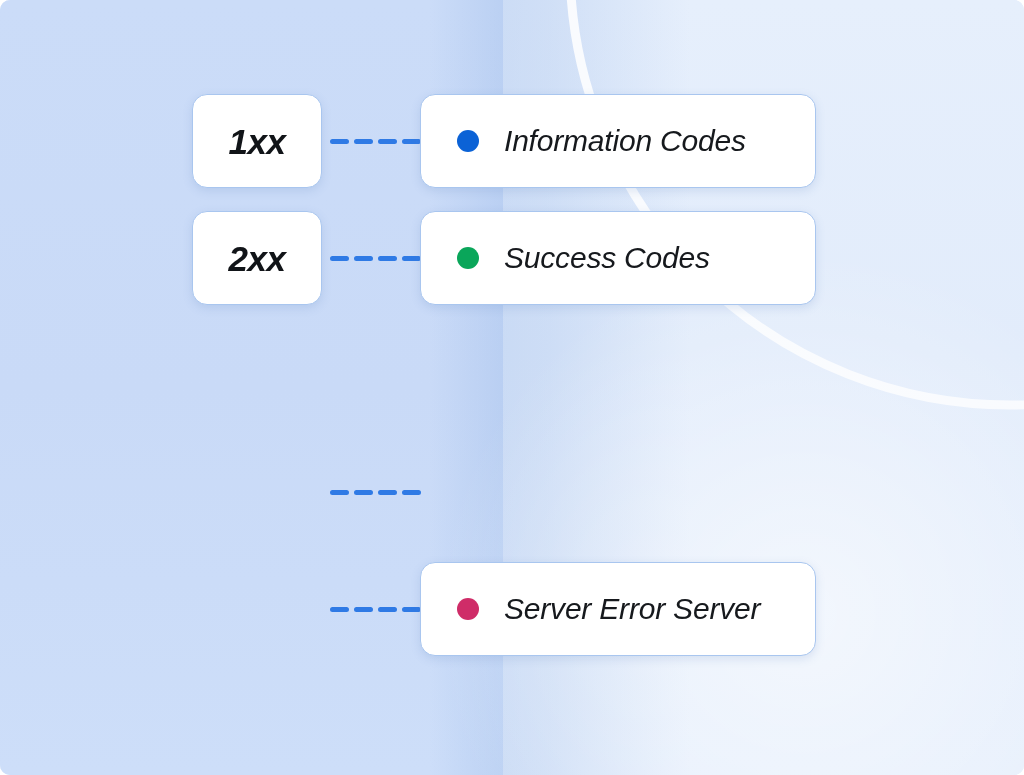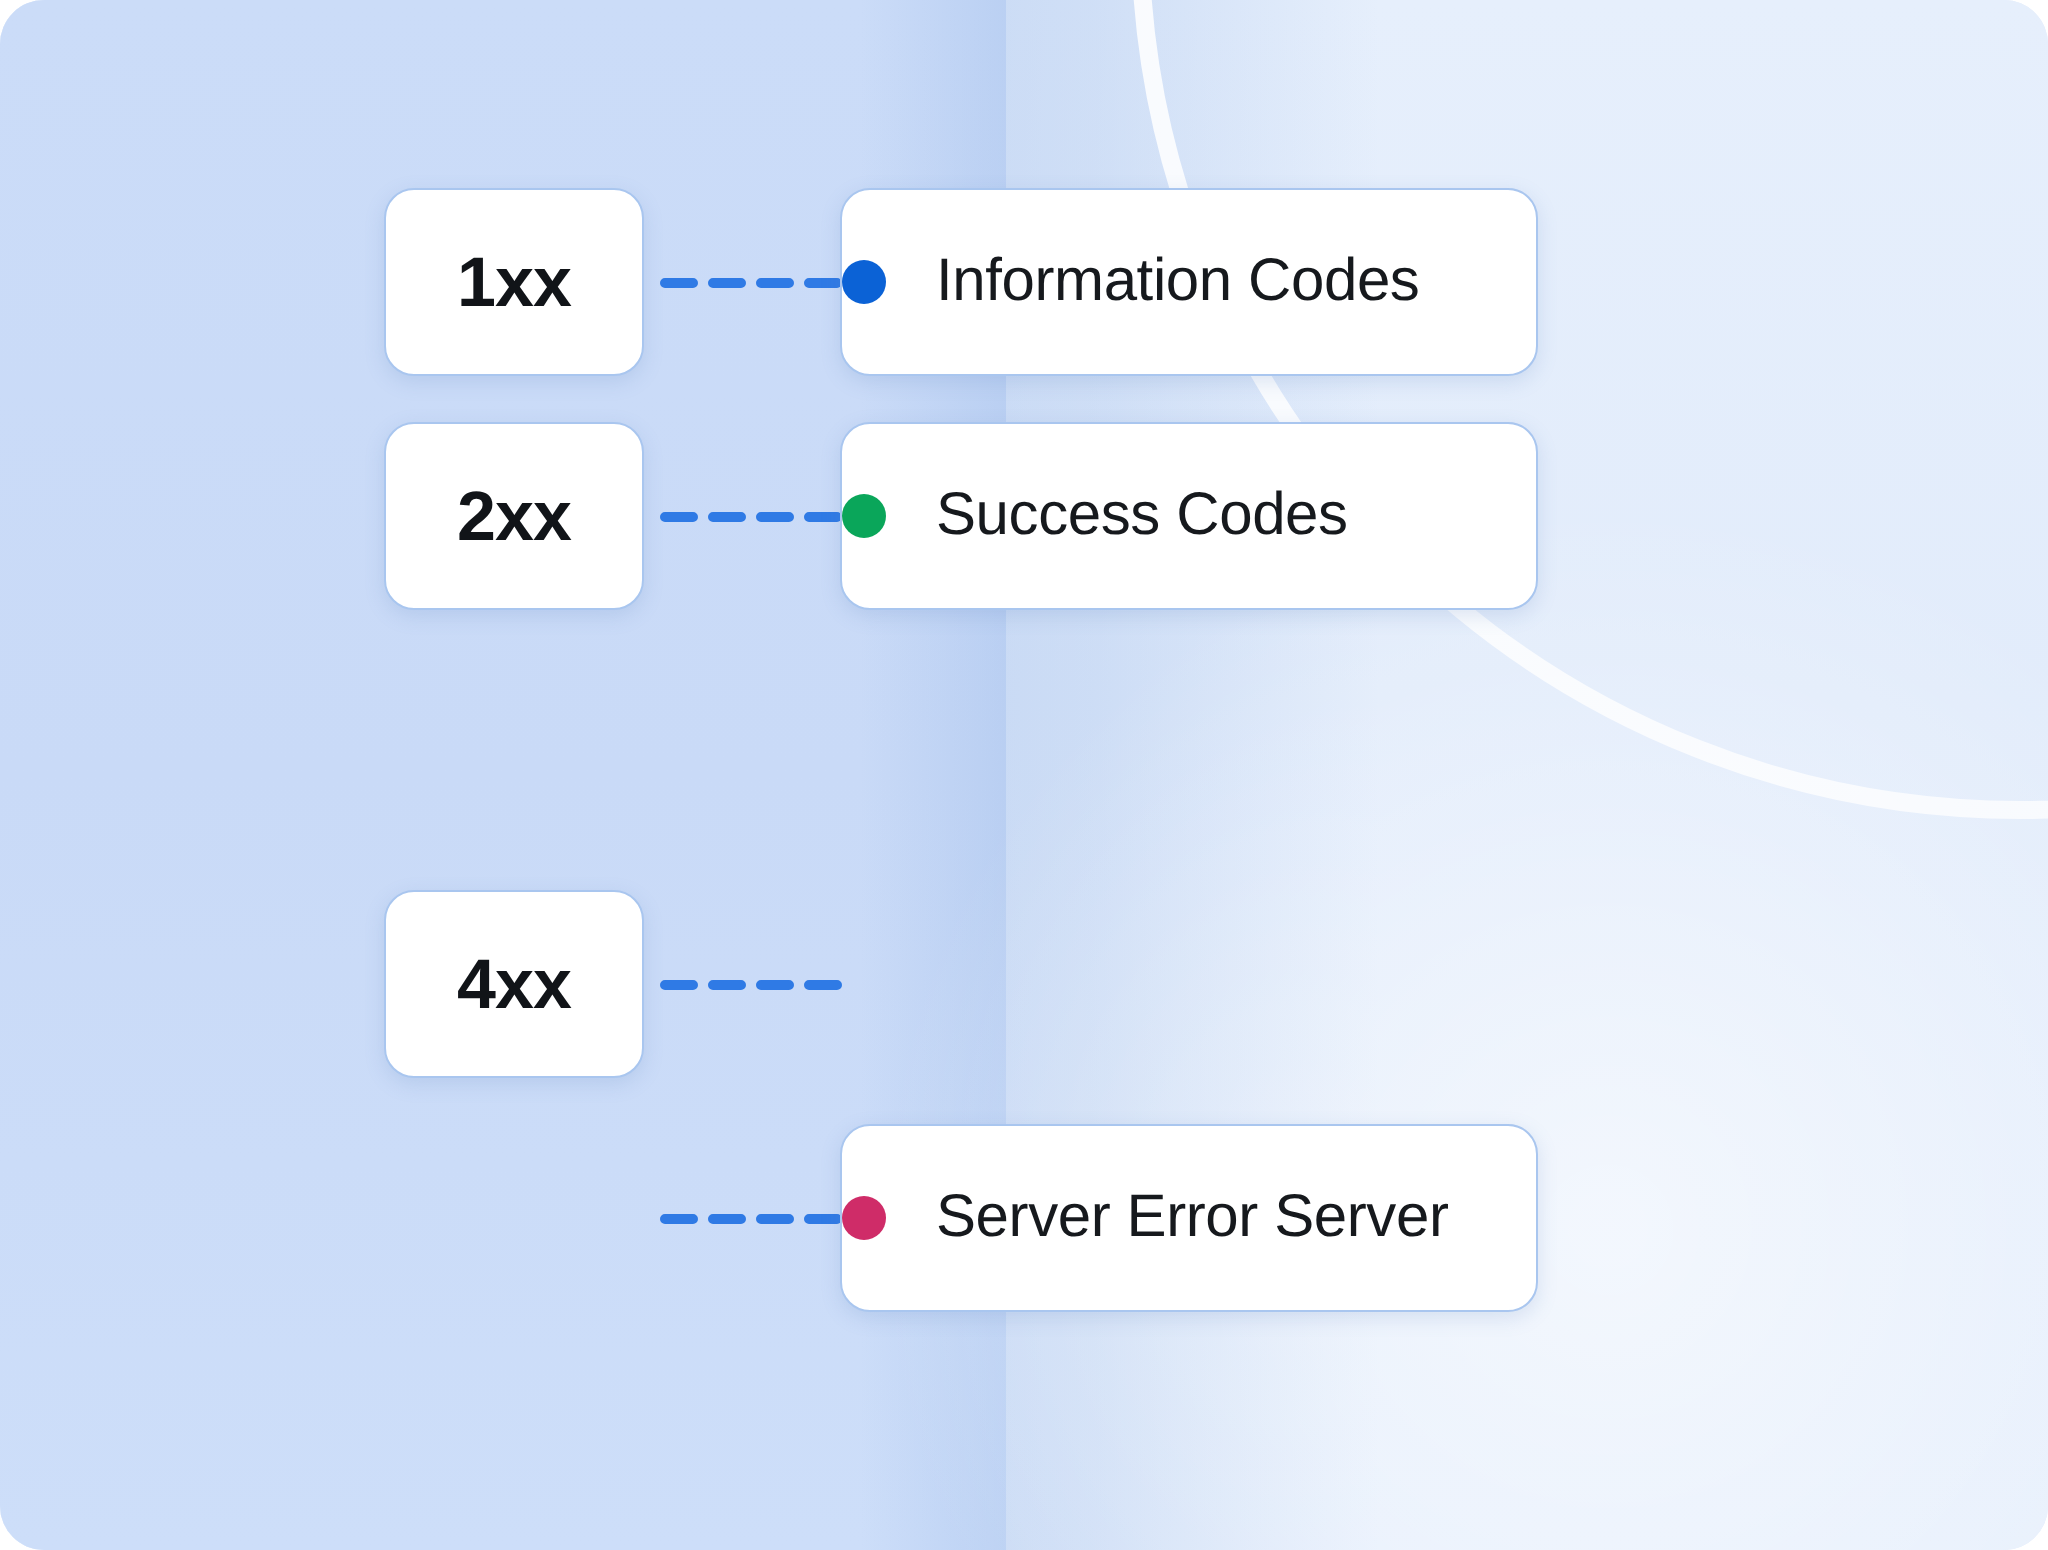--- a/index.html
+++ b/index.html
@@ -13,23 +13,24 @@
     height: 775px;
     overflow: hidden;
     font-family: "Liberation Sans", sans-serif;
   }
 
   
   #stage {
     position: relative;
     width: 1024px;
     height: 775px;
-    border-radius: 22px;
+    border-radius: 10px;
     overflow: hidden;
     background: #e3ecfb;
+    font-style: italic;
   }
 
   
   .bg-right {
     position: absolute;
     inset: 0;
     background: linear-gradient(180deg, #e6effc 0%, #e2ecfb 45%, #e6effc 100%);
   }
   
   .bg-left {
@@ -112,29 +113,30 @@
     top: 45px;
     width: 92px;
     height: 5px;
   }
   .connector svg { display: block; }
 
   .label-card {
     position: absolute;
     left: 420px;
     top: 0;
-    width: 349px;
+    width: 396px;
     height: 94px;
     background: #ffffff;
     border: 1.6px solid #a9c6ef;
     border-radius: 15px;
     box-shadow: 0 3px 10px rgba(90,130,190,.18);
     display: flex;
     align-items: center;
     box-sizing: border-box;
+    padding-left: 36px;
   }
   .dot {
     width: 22px;
     height: 22px;
     border-radius: 50%;
     flex: 0 0 auto;
   }
   .label-text {
     margin-left: 25px;
     font-size: 30px;
@@ -187,23 +189,20 @@
           <svg width="92" height="5" viewBox="0 0 92 5">
             <line x1="2.5" y1="2.5" x2="89.5" y2="2.5" stroke="#2f7ae5" stroke-width="5" stroke-linecap="round" stroke-dasharray="14 10"></line>
           </svg>
         </div>
         <div class="label-card">
           <span class="dot" style="background:#0aa65a"></span>
           <span class="label-text">Success Codes</span>
         </div>
       </div>
       <div class="row" style="top: 445px;">
-        <div class="code-card">
-          <span class="code-text">4xx</span>
-        </div>
         <div class="connector">
           <svg width="92" height="5" viewBox="0 0 92 5">
             <line x1="2.5" y1="2.5" x2="89.5" y2="2.5" stroke="#2f7ae5" stroke-width="5" stroke-linecap="round" stroke-dasharray="14 10"></line>
           </svg>
         </div>
       </div>
       <div class="row" style="top: 562px;">
         <div class="connector">
           <svg width="92" height="5" viewBox="0 0 92 5">
             <line x1="2.5" y1="2.5" x2="89.5" y2="2.5" stroke="#2f7ae5" stroke-width="5" stroke-linecap="round" stroke-dasharray="14 10"></line>

